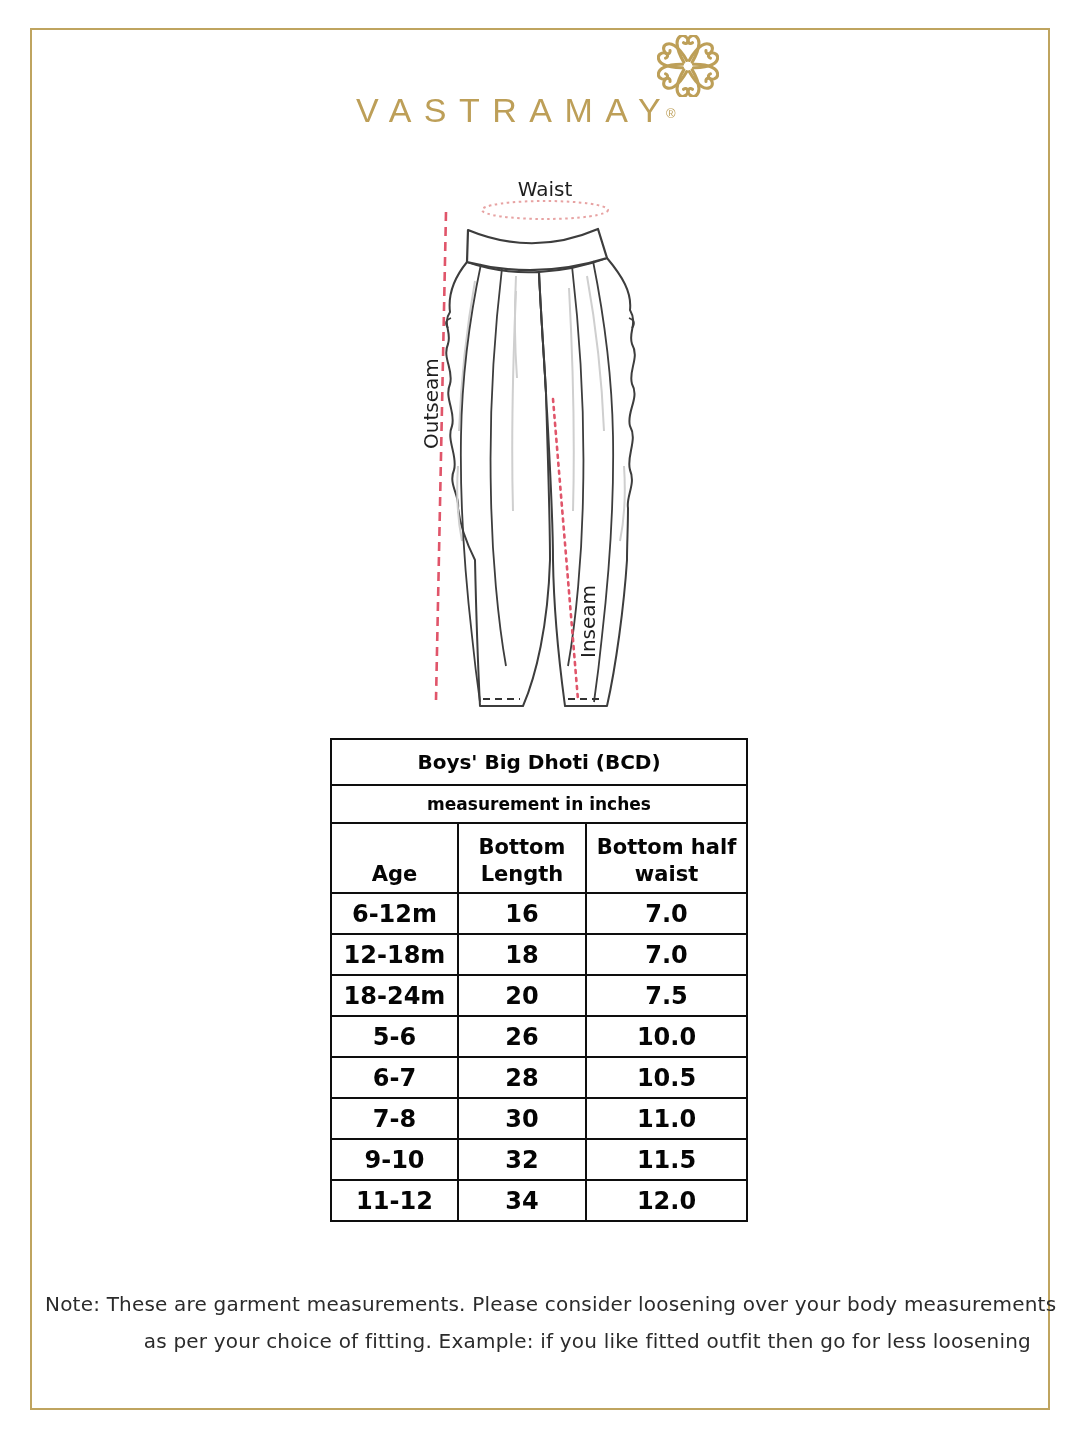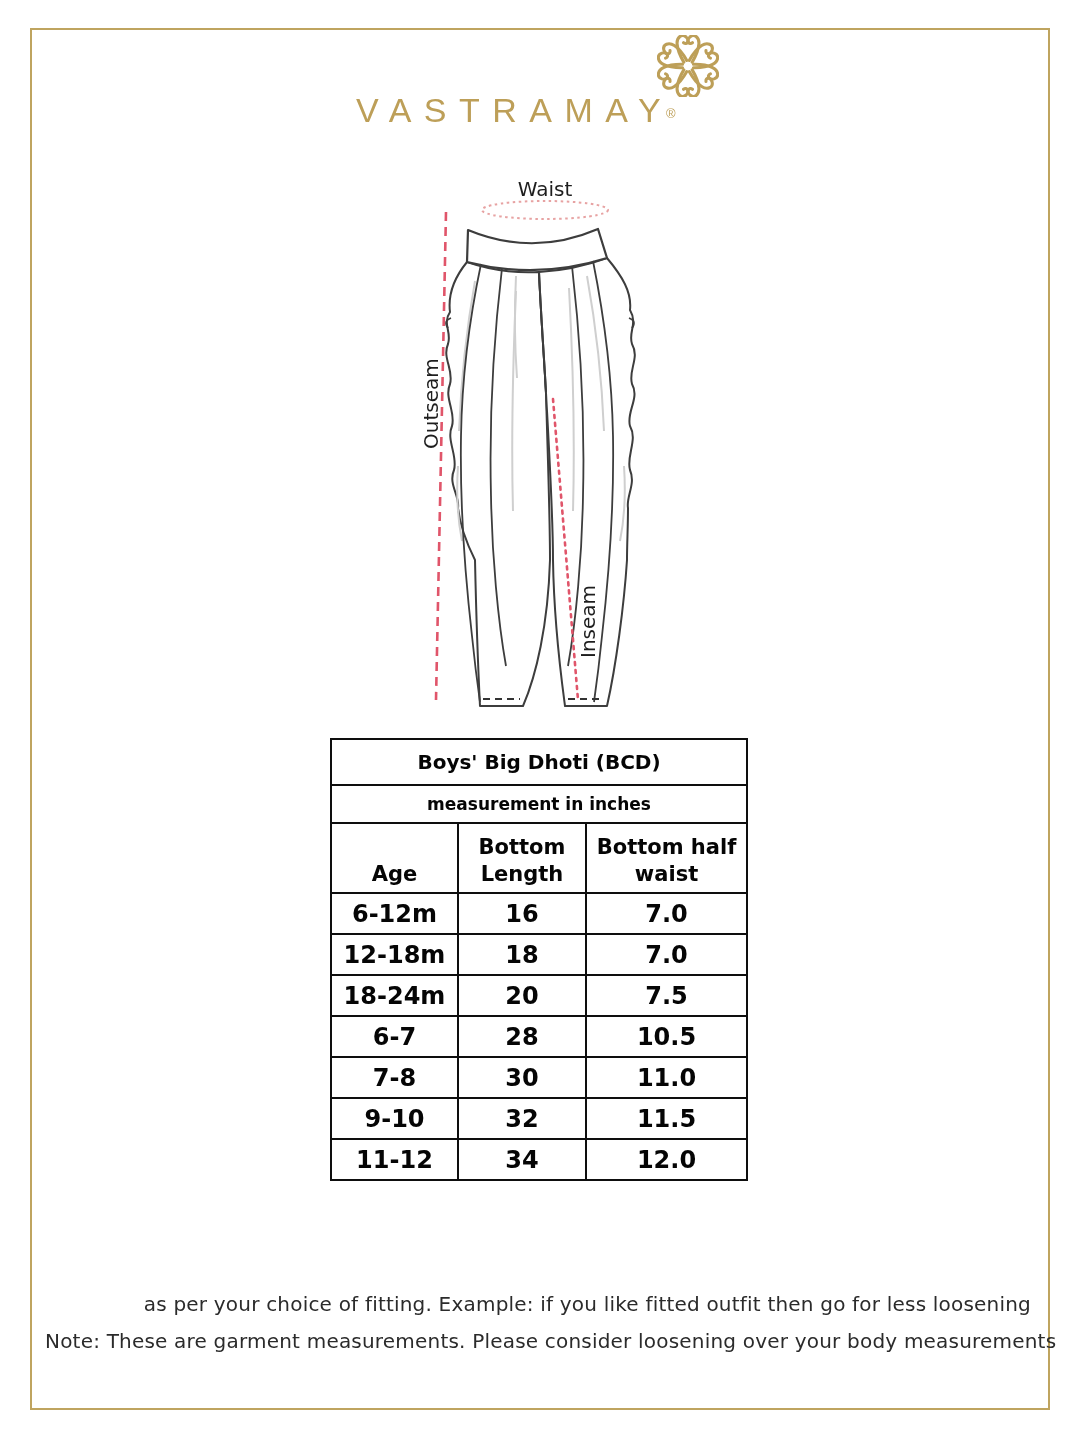--- a/index.html
+++ b/index.html
@@ -149,20 +149,25 @@
         <td>12-18m</td>
         <td>18</td>
         <td>7.0</td>
       </tr>
       <tr>
         <td>18-24m</td>
         <td>20</td>
         <td>7.5</td>
       </tr>
       <tr>
+        <td>5-6</td>
+        <td>26</td>
+        <td>10.0</td>
+      </tr>
+      <tr>
         <td>6-7</td>
         <td>28</td>
         <td>10.5</td>
       </tr>
       <tr>
         <td>7-8</td>
         <td>30</td>
         <td>11.0</td>
       </tr>
       <tr>
@@ -172,17 +177,17 @@
       </tr>
       <tr>
         <td>11-12</td>
         <td>34</td>
         <td>12.0</td>
       </tr>
     </tbody>
   </table>
 
   <div class="note">
+    <div>Note: These are garment measurements. Please consider loosening over your body measurements</div>
     <div>as per your choice of fitting. Example: if you like fitted outfit then go for less loosening</div>
-    <div>Note: These are garment measurements. Please consider loosening over your body measurements</div>
   </div>
 
 </div>
 
 </body></html>

